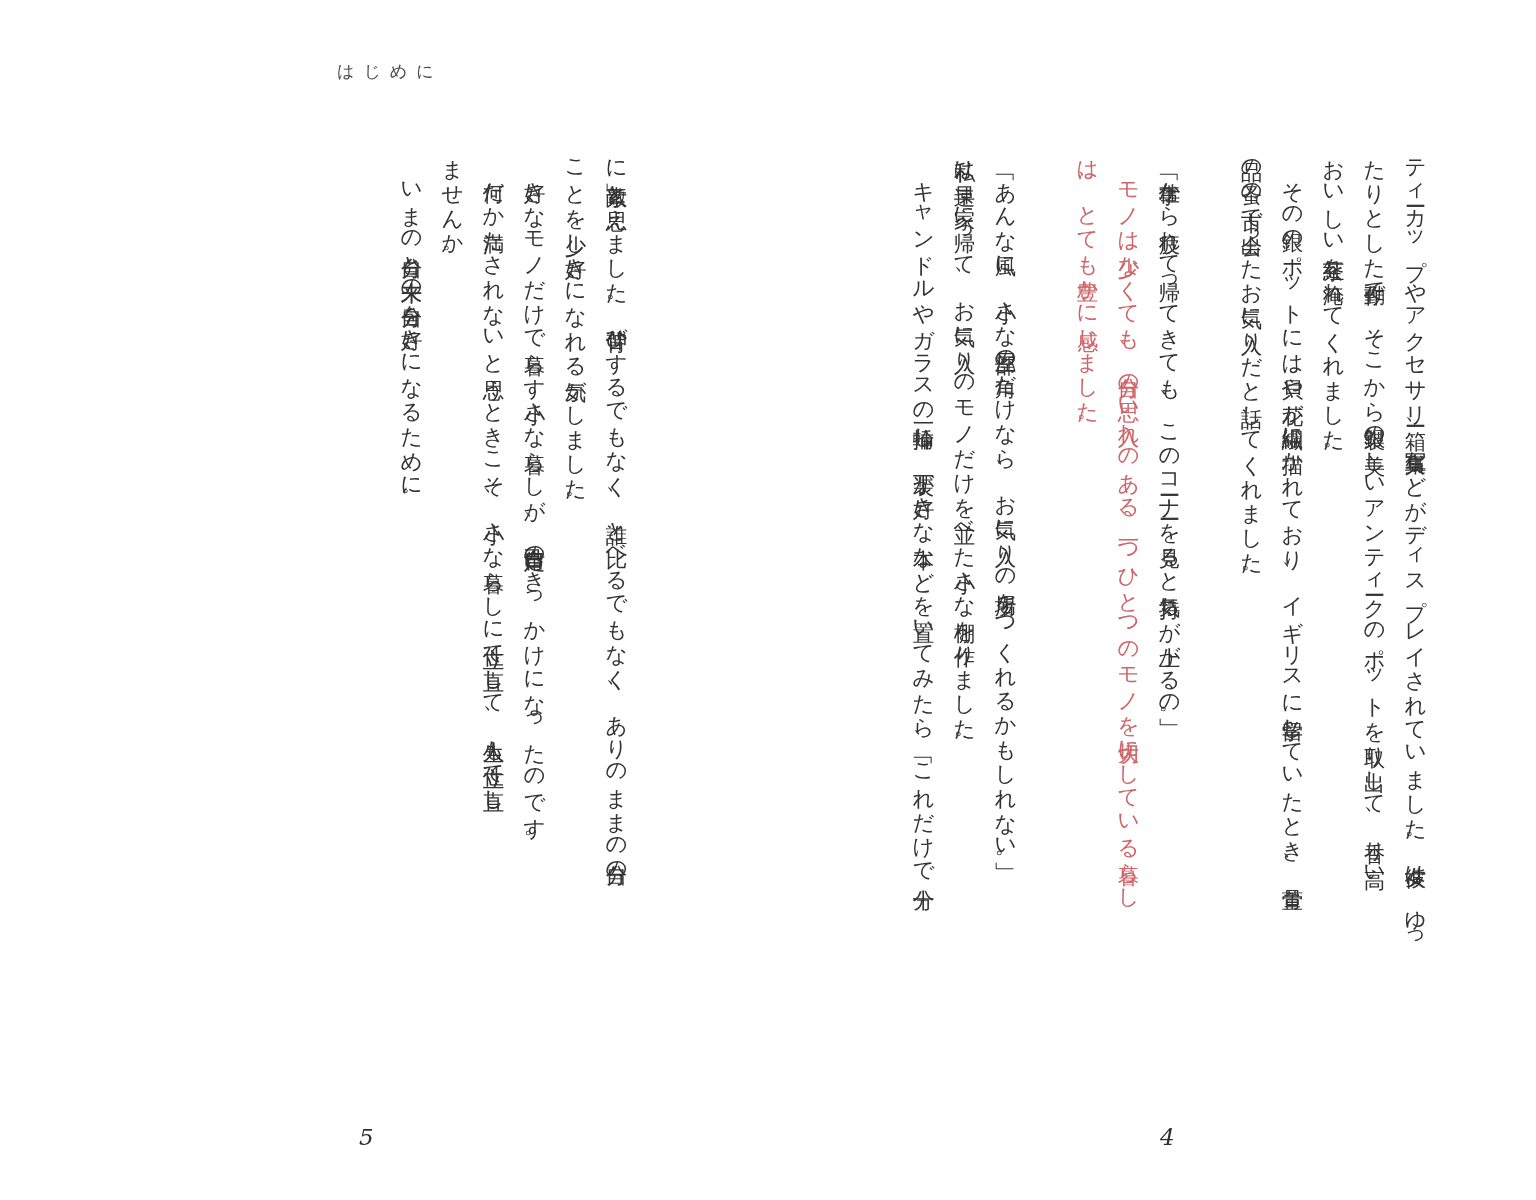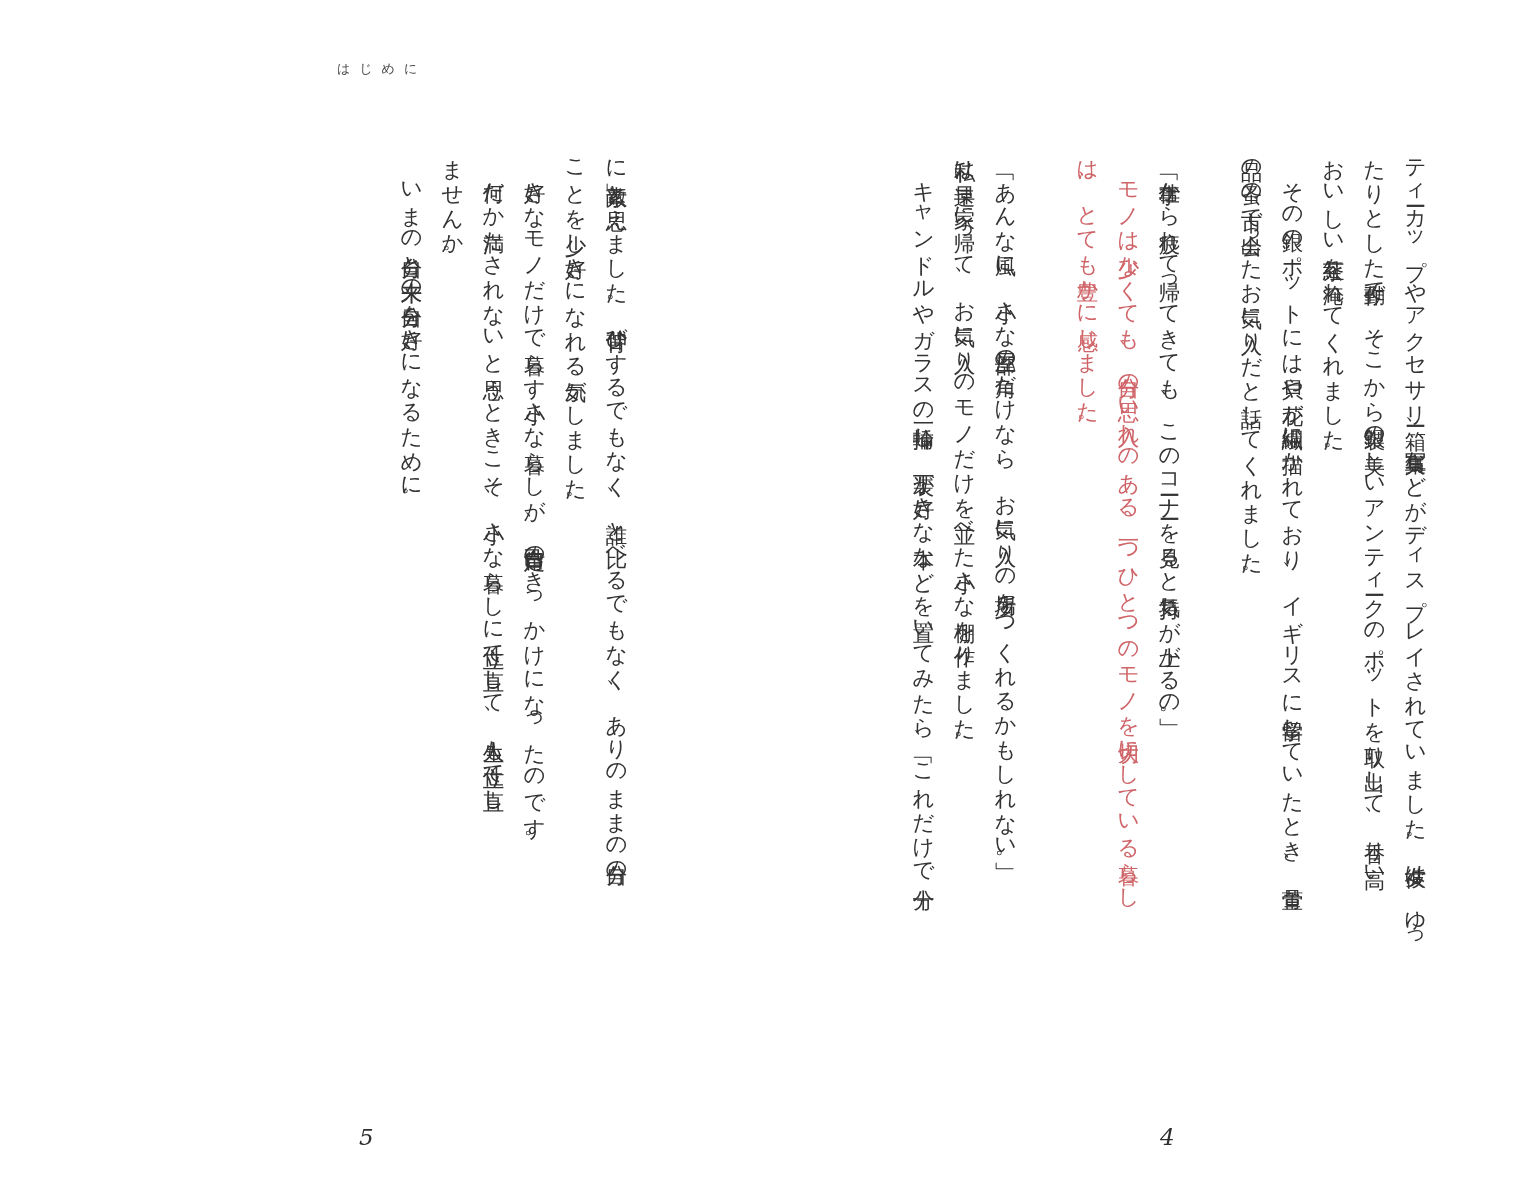--- a/index.html
+++ b/index.html
@@ -12,21 +12,21 @@
     position: relative;
     width: 1536px;
     height: 1200px;
     background: var(--page-bg, #ffffff);
     overflow: hidden;
   }
   .running-header {
     position: absolute;
     left: 337px;
     top: 60px;
-    font-size: 13px;
+    font-size: 17px;
     letter-spacing: 9px;
     color: var(--header-gray, #4b4b4b);
   }
   .page-block {
     position: absolute;
     top: 145px;
     height: 900px;
     writing-mode: vertical-rl;
     text-orientation: mixed;
     color: var(--text-color, #333333);

